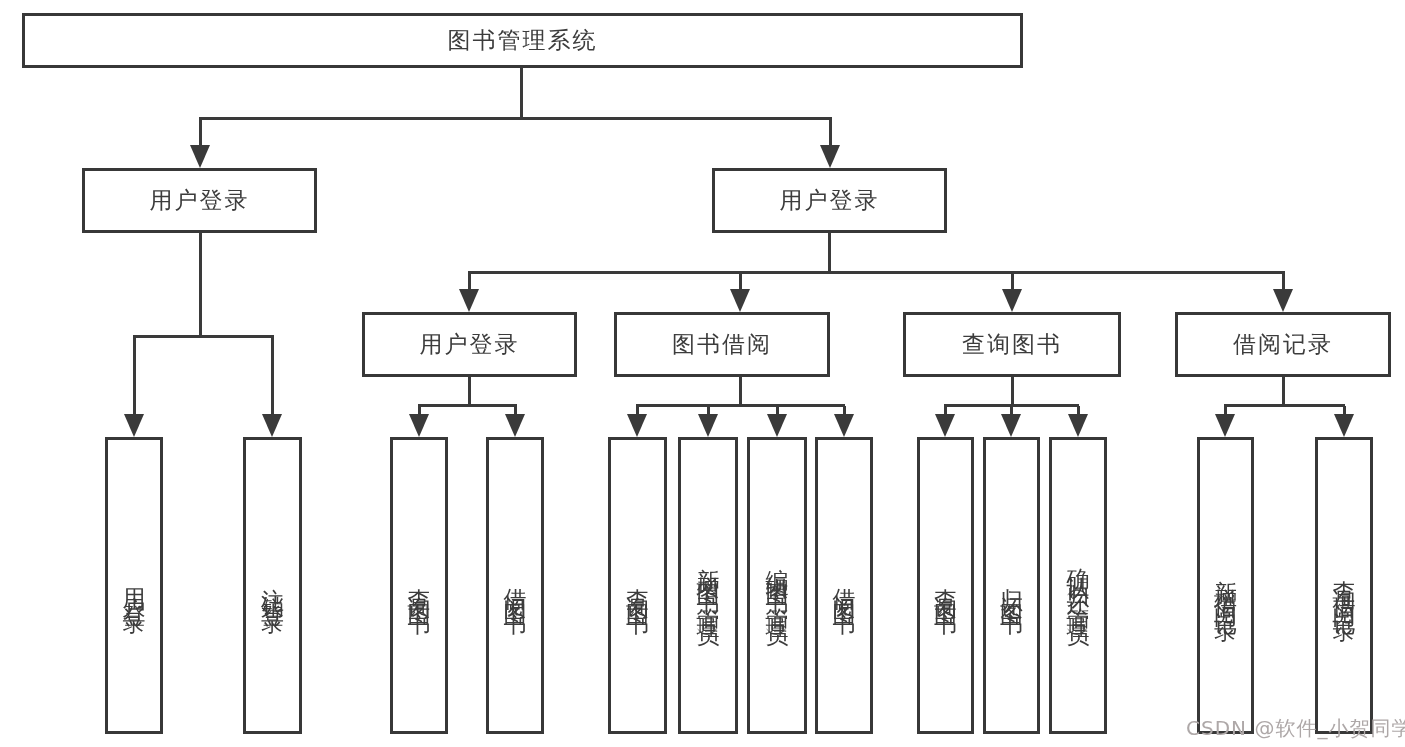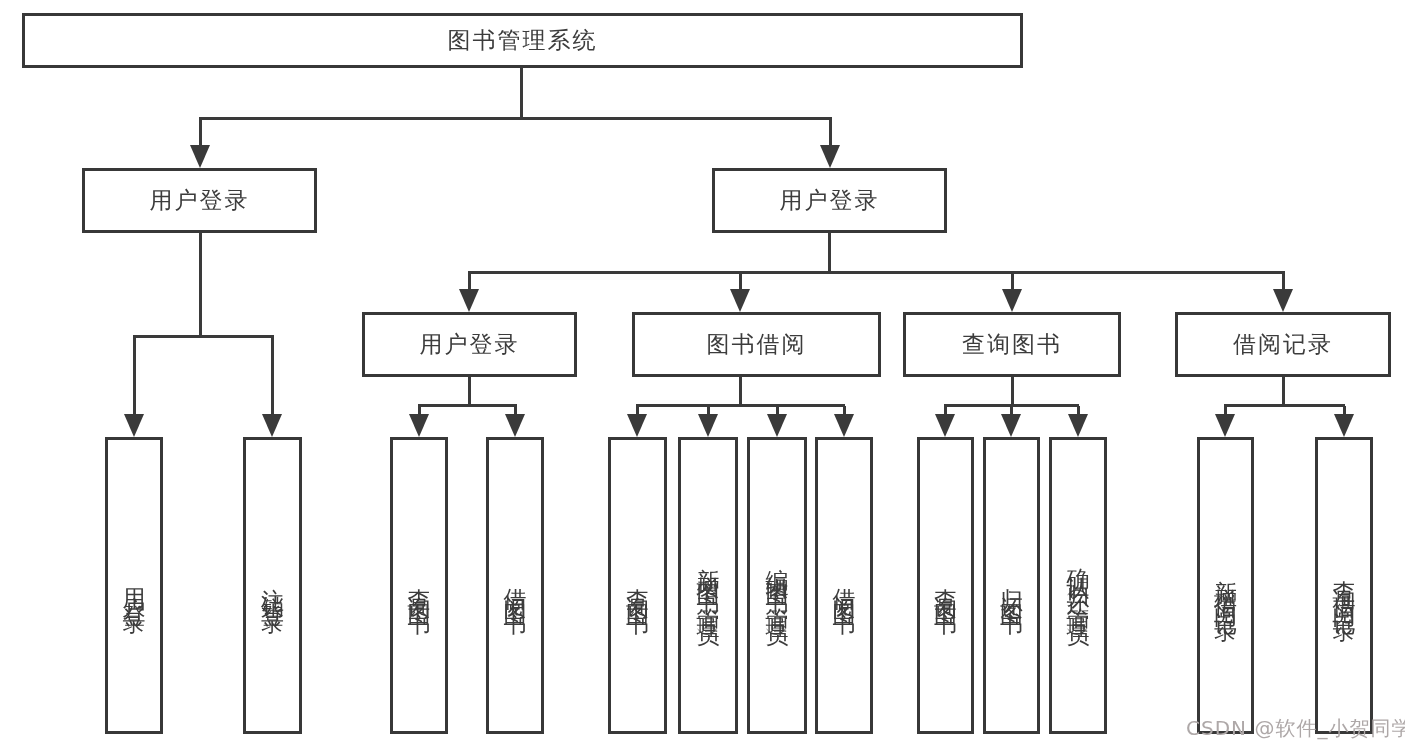--- a/index.html
+++ b/index.html
@@ -70,21 +70,21 @@
   <div class="vline" style="left:739px; top:273px; height:18px;"></div>
   <div class="ah" style="left:730px; top:289px;"></div>
   <div class="vline" style="left:1011px; top:273px; height:18px;"></div>
   <div class="ah" style="left:1002px; top:289px;"></div>
   <div class="vline" style="left:1282px; top:273px; height:18px;"></div>
   <div class="ah" style="left:1273px; top:289px;"></div>
 
   <div class="node" style="left:362px; top:312px; width:215px; height:65px;">
     <span>用户登录</span>
   </div>
-  <div class="node" style="left:632px; top:312px; width:249px; height:65px;">
+  <div class="node" style="left:614px; top:312px; width:216px; height:65px;">
     <span>图书借阅</span>
   </div>
   <div class="node" style="left:903px; top:312px; width:218px; height:65px;">
     <span>查询图书</span>
   </div>
   <div class="node" style="left:1175px; top:312px; width:216px; height:65px;">
     <span>借阅记录</span>
   </div>
 
   <div class="vline" style="left:468px; top:377px; height:29px;"></div>

